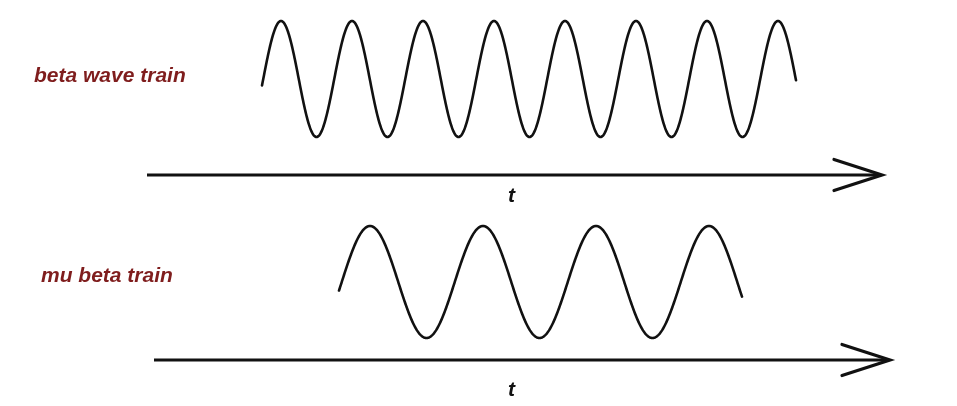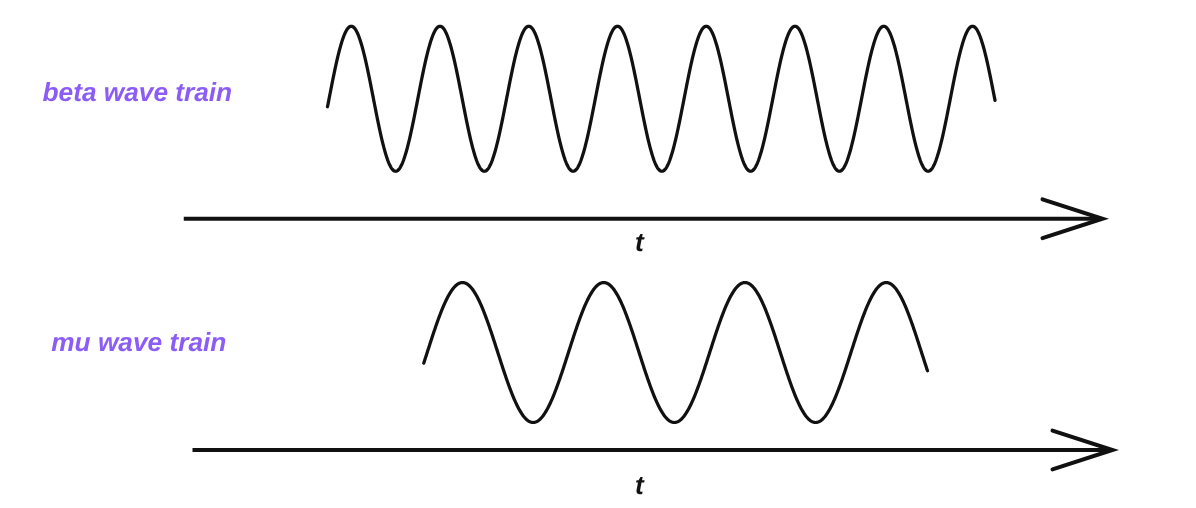--- a/index.html
+++ b/index.html
@@ -20,21 +20,21 @@
       top: 0;
       width: 957px;
       height: 406px;
     }
     .label {
       position: absolute;
       font-family: "Liberation Sans", "DejaVu Sans", sans-serif;
       font-weight: bold;
       font-style: italic;
       font-size: 21px;
-      color: #8b5cf6;
+      color: #7f1d1d;
       white-space: nowrap;
       line-height: 1;
     }
     .t-label {
       position: absolute;
       font-family: "Liberation Sans", "DejaVu Sans", sans-serif;
       font-weight: bold;
       font-style: italic;
       font-size: 21px;
       color: #111111;
@@ -56,14 +56,14 @@
   </g>
   <g>
     <path id="mu-wave" fill="none" stroke="#111111" stroke-width="2.6" stroke-linecap="round" stroke-linejoin="round" d="M 339.00 290.53 L 339.50 288.99 L 340.00 287.44 L 340.50 285.89 L 341.00 284.33 L 341.50 282.78 L 342.00 281.22 L 342.50 279.67 L 343.00 278.11 L 343.50 276.56 L 344.00 275.01 L 344.50 273.47 L 345.00 271.94 L 345.50 270.41 L 346.00 268.89 L 346.50 267.38 L 347.00 265.88 L 347.50 264.40 L 348.00 262.93 L 348.50 261.47 L 349.00 260.03 L 349.50 258.61 L 350.00 257.20 L 350.50 255.82 L 351.00 254.45 L 351.50 253.11 L 352.00 251.78 L 352.50 250.48 L 353.00 249.21 L 353.50 247.96 L 354.00 246.74 L 354.50 245.54 L 355.00 244.37 L 355.50 243.24 L 356.00 242.13 L 356.50 241.05 L 357.00 240.00 L 357.50 238.99 L 358.00 238.01 L 358.50 237.06 L 359.00 236.15 L 359.50 235.28 L 360.00 234.44 L 360.50 233.63 L 361.00 232.87 L 361.50 232.14 L 362.00 231.45 L 362.50 230.80 L 363.00 230.19 L 363.50 229.62 L 364.00 229.09 L 364.50 228.60 L 365.00 228.15 L 365.50 227.74 L 366.00 227.38 L 366.50 227.06 L 367.00 226.78 L 367.50 226.54 L 368.00 226.35 L 368.50 226.19 L 369.00 226.09 L 369.50 226.02 L 370.00 226.00 L 370.50 226.02 L 371.00 226.09 L 371.50 226.19 L 372.00 226.35 L 372.50 226.54 L 373.00 226.78 L 373.50 227.06 L 374.00 227.38 L 374.50 227.74 L 375.00 228.15 L 375.50 228.60 L 376.00 229.09 L 376.50 229.62 L 377.00 230.19 L 377.50 230.80 L 378.00 231.45 L 378.50 232.14 L 379.00 232.87 L 379.50 233.63 L 380.00 234.44 L 380.50 235.28 L 381.00 236.15 L 381.50 237.06 L 382.00 238.01 L 382.50 238.99 L 383.00 240.00 L 383.50 241.05 L 384.00 242.13 L 384.50 243.24 L 385.00 244.37 L 385.50 245.54 L 386.00 246.74 L 386.50 247.96 L 387.00 249.21 L 387.50 250.48 L 388.00 251.78 L 388.50 253.11 L 389.00 254.45 L 389.50 255.82 L 390.00 257.20 L 390.50 258.61 L 391.00 260.03 L 391.50 261.47 L 392.00 262.93 L 392.50 264.40 L 393.00 265.88 L 393.50 267.38 L 394.00 268.89 L 394.50 270.41 L 395.00 271.94 L 395.50 273.47 L 396.00 275.01 L 396.50 276.56 L 397.00 278.11 L 397.50 279.67 L 398.00 281.22 L 398.50 282.78 L 399.00 284.33 L 399.50 285.89 L 400.00 287.44 L 400.50 288.99 L 401.00 290.53 L 401.50 292.06 L 402.00 293.59 L 402.50 295.11 L 403.00 296.62 L 403.50 298.12 L 404.00 299.60 L 404.50 301.07 L 405.00 302.53 L 405.50 303.97 L 406.00 305.39 L 406.50 306.80 L 407.00 308.18 L 407.50 309.55 L 408.00 310.89 L 408.50 312.22 L 409.00 313.52 L 409.50 314.79 L 410.00 316.04 L 410.50 317.26 L 411.00 318.46 L 411.50 319.63 L 412.00 320.76 L 412.50 321.87 L 413.00 322.95 L 413.50 324.00 L 414.00 325.01 L 414.50 325.99 L 415.00 326.94 L 415.50 327.85 L 416.00 328.72 L 416.50 329.56 L 417.00 330.37 L 417.50 331.13 L 418.00 331.86 L 418.50 332.55 L 419.00 333.20 L 419.50 333.81 L 420.00 334.38 L 420.50 334.91 L 421.00 335.40 L 421.50 335.85 L 422.00 336.26 L 422.50 336.62 L 423.00 336.94 L 423.50 337.22 L 424.00 337.46 L 424.50 337.65 L 425.00 337.81 L 425.50 337.91 L 426.00 337.98 L 426.50 338.00 L 427.00 337.98 L 427.50 337.91 L 428.00 337.81 L 428.50 337.65 L 429.00 337.46 L 429.50 337.22 L 430.00 336.94 L 430.50 336.62 L 431.00 336.26 L 431.50 335.85 L 432.00 335.40 L 432.50 334.91 L 433.00 334.38 L 433.50 333.81 L 434.00 333.20 L 434.50 332.55 L 435.00 331.86 L 435.50 331.13 L 436.00 330.37 L 436.50 329.56 L 437.00 328.72 L 437.50 327.85 L 438.00 326.94 L 438.50 325.99 L 439.00 325.01 L 439.50 324.00 L 440.00 322.95 L 440.50 321.87 L 441.00 320.76 L 441.50 319.63 L 442.00 318.46 L 442.50 317.26 L 443.00 316.04 L 443.50 314.79 L 444.00 313.52 L 444.50 312.22 L 445.00 310.89 L 445.50 309.55 L 446.00 308.18 L 446.50 306.80 L 447.00 305.39 L 447.50 303.97 L 448.00 302.53 L 448.50 301.07 L 449.00 299.60 L 449.50 298.12 L 450.00 296.62 L 450.50 295.11 L 451.00 293.59 L 451.50 292.06 L 452.00 290.53 L 452.50 288.99 L 453.00 287.44 L 453.50 285.89 L 454.00 284.33 L 454.50 282.78 L 455.00 281.22 L 455.50 279.67 L 456.00 278.11 L 456.50 276.56 L 457.00 275.01 L 457.50 273.47 L 458.00 271.94 L 458.50 270.41 L 459.00 268.89 L 459.50 267.38 L 460.00 265.88 L 460.50 264.40 L 461.00 262.93 L 461.50 261.47 L 462.00 260.03 L 462.50 258.61 L 463.00 257.20 L 463.50 255.82 L 464.00 254.45 L 464.50 253.11 L 465.00 251.78 L 465.50 250.48 L 466.00 249.21 L 466.50 247.96 L 467.00 246.74 L 467.50 245.54 L 468.00 244.37 L 468.50 243.24 L 469.00 242.13 L 469.50 241.05 L 470.00 240.00 L 470.50 238.99 L 471.00 238.01 L 471.50 237.06 L 472.00 236.15 L 472.50 235.28 L 473.00 234.44 L 473.50 233.63 L 474.00 232.87 L 474.50 232.14 L 475.00 231.45 L 475.50 230.80 L 476.00 230.19 L 476.50 229.62 L 477.00 229.09 L 477.50 228.60 L 478.00 228.15 L 478.50 227.74 L 479.00 227.38 L 479.50 227.06 L 480.00 226.78 L 480.50 226.54 L 481.00 226.35 L 481.50 226.19 L 482.00 226.09 L 482.50 226.02 L 483.00 226.00 L 483.50 226.02 L 484.00 226.09 L 484.50 226.19 L 485.00 226.35 L 485.50 226.54 L 486.00 226.78 L 486.50 227.06 L 487.00 227.38 L 487.50 227.74 L 488.00 228.15 L 488.50 228.60 L 489.00 229.09 L 489.50 229.62 L 490.00 230.19 L 490.50 230.80 L 491.00 231.45 L 491.50 232.14 L 492.00 232.87 L 492.50 233.63 L 493.00 234.44 L 493.50 235.28 L 494.00 236.15 L 494.50 237.06 L 495.00 238.01 L 495.50 238.99 L 496.00 240.00 L 496.50 241.05 L 497.00 242.13 L 497.50 243.24 L 498.00 244.37 L 498.50 245.54 L 499.00 246.74 L 499.50 247.96 L 500.00 249.21 L 500.50 250.48 L 501.00 251.78 L 501.50 253.11 L 502.00 254.45 L 502.50 255.82 L 503.00 257.20 L 503.50 258.61 L 504.00 260.03 L 504.50 261.47 L 505.00 262.93 L 505.50 264.40 L 506.00 265.88 L 506.50 267.38 L 507.00 268.89 L 507.50 270.41 L 508.00 271.94 L 508.50 273.47 L 509.00 275.01 L 509.50 276.56 L 510.00 278.11 L 510.50 279.67 L 511.00 281.22 L 511.50 282.78 L 512.00 284.33 L 512.50 285.89 L 513.00 287.44 L 513.50 288.99 L 514.00 290.53 L 514.50 292.06 L 515.00 293.59 L 515.50 295.11 L 516.00 296.62 L 516.50 298.12 L 517.00 299.60 L 517.50 301.07 L 518.00 302.53 L 518.50 303.97 L 519.00 305.39 L 519.50 306.80 L 520.00 308.18 L 520.50 309.55 L 521.00 310.89 L 521.50 312.22 L 522.00 313.52 L 522.50 314.79 L 523.00 316.04 L 523.50 317.26 L 524.00 318.46 L 524.50 319.63 L 525.00 320.76 L 525.50 321.87 L 526.00 322.95 L 526.50 324.00 L 527.00 325.01 L 527.50 325.99 L 528.00 326.94 L 528.50 327.85 L 529.00 328.72 L 529.50 329.56 L 530.00 330.37 L 530.50 331.13 L 531.00 331.86 L 531.50 332.55 L 532.00 333.20 L 532.50 333.81 L 533.00 334.38 L 533.50 334.91 L 534.00 335.40 L 534.50 335.85 L 535.00 336.26 L 535.50 336.62 L 536.00 336.94 L 536.50 337.22 L 537.00 337.46 L 537.50 337.65 L 538.00 337.81 L 538.50 337.91 L 539.00 337.98 L 539.50 338.00 L 540.00 337.98 L 540.50 337.91 L 541.00 337.81 L 541.50 337.65 L 542.00 337.46 L 542.50 337.22 L 543.00 336.94 L 543.50 336.62 L 544.00 336.26 L 544.50 335.85 L 545.00 335.40 L 545.50 334.91 L 546.00 334.38 L 546.50 333.81 L 547.00 333.20 L 547.50 332.55 L 548.00 331.86 L 548.50 331.13 L 549.00 330.37 L 549.50 329.56 L 550.00 328.72 L 550.50 327.85 L 551.00 326.94 L 551.50 325.99 L 552.00 325.01 L 552.50 324.00 L 553.00 322.95 L 553.50 321.87 L 554.00 320.76 L 554.50 319.63 L 555.00 318.46 L 555.50 317.26 L 556.00 316.04 L 556.50 314.79 L 557.00 313.52 L 557.50 312.22 L 558.00 310.89 L 558.50 309.55 L 559.00 308.18 L 559.50 306.80 L 560.00 305.39 L 560.50 303.97 L 561.00 302.53 L 561.50 301.07 L 562.00 299.60 L 562.50 298.12 L 563.00 296.62 L 563.50 295.11 L 564.00 293.59 L 564.50 292.06 L 565.00 290.53 L 565.50 288.99 L 566.00 287.44 L 566.50 285.89 L 567.00 284.33 L 567.50 282.78 L 568.00 281.22 L 568.50 279.67 L 569.00 278.11 L 569.50 276.56 L 570.00 275.01 L 570.50 273.47 L 571.00 271.94 L 571.50 270.41 L 572.00 268.89 L 572.50 267.38 L 573.00 265.88 L 573.50 264.40 L 574.00 262.93 L 574.50 261.47 L 575.00 260.03 L 575.50 258.61 L 576.00 257.20 L 576.50 255.82 L 577.00 254.45 L 577.50 253.11 L 578.00 251.78 L 578.50 250.48 L 579.00 249.21 L 579.50 247.96 L 580.00 246.74 L 580.50 245.54 L 581.00 244.37 L 581.50 243.24 L 582.00 242.13 L 582.50 241.05 L 583.00 240.00 L 583.50 238.99 L 584.00 238.01 L 584.50 237.06 L 585.00 236.15 L 585.50 235.28 L 586.00 234.44 L 586.50 233.63 L 587.00 232.87 L 587.50 232.14 L 588.00 231.45 L 588.50 230.80 L 589.00 230.19 L 589.50 229.62 L 590.00 229.09 L 590.50 228.60 L 591.00 228.15 L 591.50 227.74 L 592.00 227.38 L 592.50 227.06 L 593.00 226.78 L 593.50 226.54 L 594.00 226.35 L 594.50 226.19 L 595.00 226.09 L 595.50 226.02 L 596.00 226.00 L 596.50 226.02 L 597.00 226.09 L 597.50 226.19 L 598.00 226.35 L 598.50 226.54 L 599.00 226.78 L 599.50 227.06 L 600.00 227.38 L 600.50 227.74 L 601.00 228.15 L 601.50 228.60 L 602.00 229.09 L 602.50 229.62 L 603.00 230.19 L 603.50 230.80 L 604.00 231.45 L 604.50 232.14 L 605.00 232.87 L 605.50 233.63 L 606.00 234.44 L 606.50 235.28 L 607.00 236.15 L 607.50 237.06 L 608.00 238.01 L 608.50 238.99 L 609.00 240.00 L 609.50 241.05 L 610.00 242.13 L 610.50 243.24 L 611.00 244.37 L 611.50 245.54 L 612.00 246.74 L 612.50 247.96 L 613.00 249.21 L 613.50 250.48 L 614.00 251.78 L 614.50 253.11 L 615.00 254.45 L 615.50 255.82 L 616.00 257.20 L 616.50 258.61 L 617.00 260.03 L 617.50 261.47 L 618.00 262.93 L 618.50 264.40 L 619.00 265.88 L 619.50 267.38 L 620.00 268.89 L 620.50 270.41 L 621.00 271.94 L 621.50 273.47 L 622.00 275.01 L 622.50 276.56 L 623.00 278.11 L 623.50 279.67 L 624.00 281.22 L 624.50 282.78 L 625.00 284.33 L 625.50 285.89 L 626.00 287.44 L 626.50 288.99 L 627.00 290.53 L 627.50 292.06 L 628.00 293.59 L 628.50 295.11 L 629.00 296.62 L 629.50 298.12 L 630.00 299.60 L 630.50 301.07 L 631.00 302.53 L 631.50 303.97 L 632.00 305.39 L 632.50 306.80 L 633.00 308.18 L 633.50 309.55 L 634.00 310.89 L 634.50 312.22 L 635.00 313.52 L 635.50 314.79 L 636.00 316.04 L 636.50 317.26 L 637.00 318.46 L 637.50 319.63 L 638.00 320.76 L 638.50 321.87 L 639.00 322.95 L 639.50 324.00 L 640.00 325.01 L 640.50 325.99 L 641.00 326.94 L 641.50 327.85 L 642.00 328.72 L 642.50 329.56 L 643.00 330.37 L 643.50 331.13 L 644.00 331.86 L 644.50 332.55 L 645.00 333.20 L 645.50 333.81 L 646.00 334.38 L 646.50 334.91 L 647.00 335.40 L 647.50 335.85 L 648.00 336.26 L 648.50 336.62 L 649.00 336.94 L 649.50 337.22 L 650.00 337.46 L 650.50 337.65 L 651.00 337.81 L 651.50 337.91 L 652.00 337.98 L 652.50 338.00 L 653.00 337.98 L 653.50 337.91 L 654.00 337.81 L 654.50 337.65 L 655.00 337.46 L 655.50 337.22 L 656.00 336.94 L 656.50 336.62 L 657.00 336.26 L 657.50 335.85 L 658.00 335.40 L 658.50 334.91 L 659.00 334.38 L 659.50 333.81 L 660.00 333.20 L 660.50 332.55 L 661.00 331.86 L 661.50 331.13 L 662.00 330.37 L 662.50 329.56 L 663.00 328.72 L 663.50 327.85 L 664.00 326.94 L 664.50 325.99 L 665.00 325.01 L 665.50 324.00 L 666.00 322.95 L 666.50 321.87 L 667.00 320.76 L 667.50 319.63 L 668.00 318.46 L 668.50 317.26 L 669.00 316.04 L 669.50 314.79 L 670.00 313.52 L 670.50 312.22 L 671.00 310.89 L 671.50 309.55 L 672.00 308.18 L 672.50 306.80 L 673.00 305.39 L 673.50 303.97 L 674.00 302.53 L 674.50 301.07 L 675.00 299.60 L 675.50 298.12 L 676.00 296.62 L 676.50 295.11 L 677.00 293.59 L 677.50 292.06 L 678.00 290.53 L 678.50 288.99 L 679.00 287.44 L 679.50 285.89 L 680.00 284.33 L 680.50 282.78 L 681.00 281.22 L 681.50 279.67 L 682.00 278.11 L 682.50 276.56 L 683.00 275.01 L 683.50 273.47 L 684.00 271.94 L 684.50 270.41 L 685.00 268.89 L 685.50 267.38 L 686.00 265.88 L 686.50 264.40 L 687.00 262.93 L 687.50 261.47 L 688.00 260.03 L 688.50 258.61 L 689.00 257.20 L 689.50 255.82 L 690.00 254.45 L 690.50 253.11 L 691.00 251.78 L 691.50 250.48 L 692.00 249.21 L 692.50 247.96 L 693.00 246.74 L 693.50 245.54 L 694.00 244.37 L 694.50 243.24 L 695.00 242.13 L 695.50 241.05 L 696.00 240.00 L 696.50 238.99 L 697.00 238.01 L 697.50 237.06 L 698.00 236.15 L 698.50 235.28 L 699.00 234.44 L 699.50 233.63 L 700.00 232.87 L 700.50 232.14 L 701.00 231.45 L 701.50 230.80 L 702.00 230.19 L 702.50 229.62 L 703.00 229.09 L 703.50 228.60 L 704.00 228.15 L 704.50 227.74 L 705.00 227.38 L 705.50 227.06 L 706.00 226.78 L 706.50 226.54 L 707.00 226.35 L 707.50 226.19 L 708.00 226.09 L 708.50 226.02 L 709.00 226.00 L 709.50 226.02 L 710.00 226.09 L 710.50 226.19 L 711.00 226.35 L 711.50 226.54 L 712.00 226.78 L 712.50 227.06 L 713.00 227.38 L 713.50 227.74 L 714.00 228.15 L 714.50 228.60 L 715.00 229.09 L 715.50 229.62 L 716.00 230.19 L 716.50 230.80 L 717.00 231.45 L 717.50 232.14 L 718.00 232.87 L 718.50 233.63 L 719.00 234.44 L 719.50 235.28 L 720.00 236.15 L 720.50 237.06 L 721.00 238.01 L 721.50 238.99 L 722.00 240.00 L 722.50 241.05 L 723.00 242.13 L 723.50 243.24 L 724.00 244.37 L 724.50 245.54 L 725.00 246.74 L 725.50 247.96 L 726.00 249.21 L 726.50 250.48 L 727.00 251.78 L 727.50 253.11 L 728.00 254.45 L 728.50 255.82 L 729.00 257.20 L 729.50 258.61 L 730.00 260.03 L 730.50 261.47 L 731.00 262.93 L 731.50 264.40 L 732.00 265.88 L 732.50 267.38 L 733.00 268.89 L 733.50 270.41 L 734.00 271.94 L 734.50 273.47 L 735.00 275.01 L 735.50 276.56 L 736.00 278.11 L 736.50 279.67 L 737.00 281.22 L 737.50 282.78 L 738.00 284.33 L 738.50 285.89 L 739.00 287.44 L 739.50 288.99 L 740.00 290.53 L 740.50 292.06 L 741.00 293.59 L 741.50 295.11 L 742.00 296.62"></path>
     <line id="mu-axis" stroke="#111111" stroke-width="3.2" x1="154" y1="360" x2="889" y2="360"></line>
     <polyline id="mu-arrow" fill="none" stroke="#111111" stroke-width="3.2" stroke-linecap="round" stroke-linejoin="miter" points="842,344.5 890,360 842,375.5"></polyline>
   </g>
 </svg>
 
 <div id="beta-label" class="label">beta wave train</div>
 <div id="beta-t" class="t-label">t</div>
-<div id="mu-label" class="label">mu wave train</div>
+<div id="mu-label" class="label">mu beta train</div>
 <div id="mu-t" class="t-label">t</div>
 
 </body></html>

